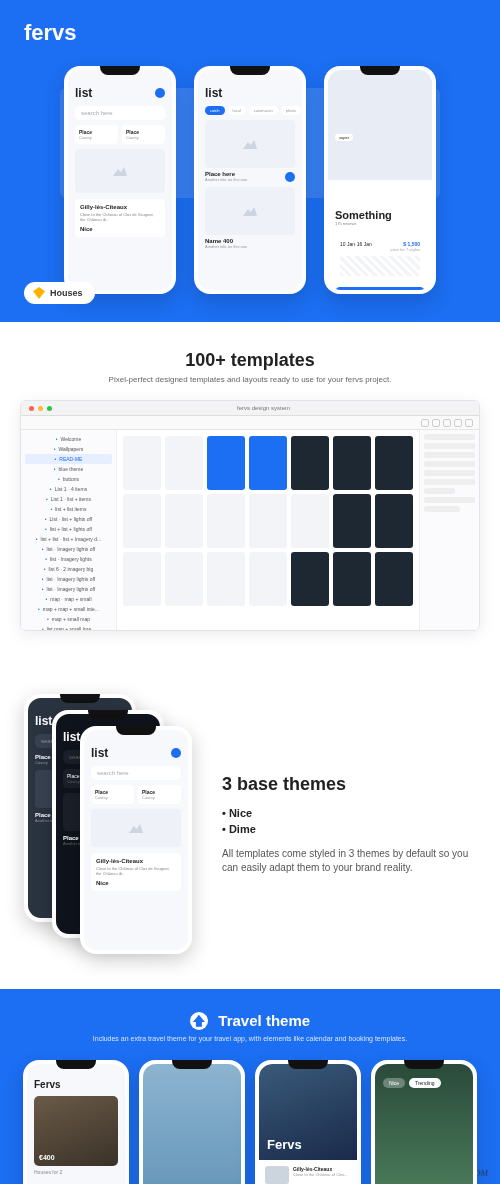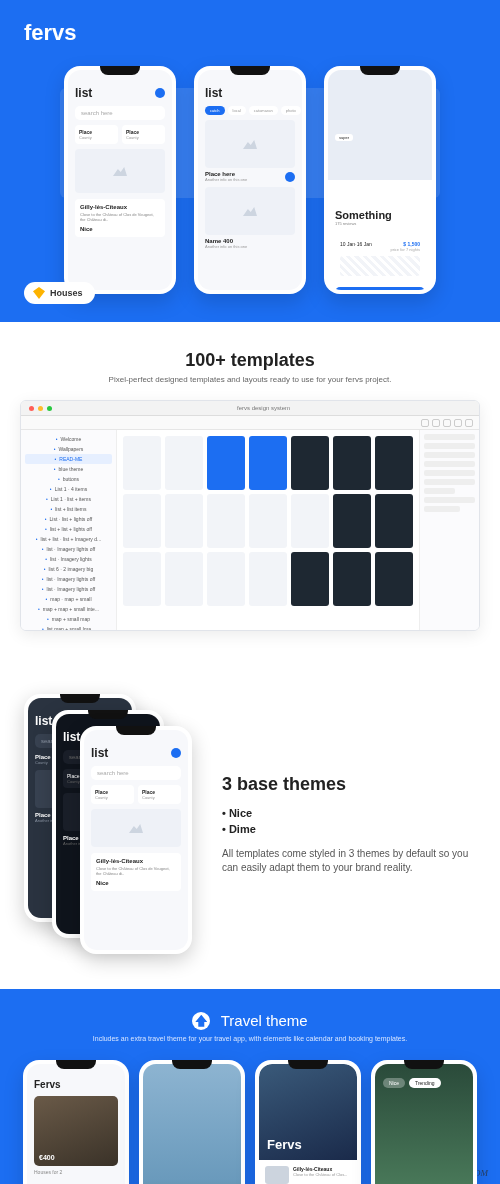--- a/index.html
+++ b/index.html
@@ -78,21 +78,21 @@
 .theme-text ul { list-style: none; margin: 12px 0; font-size: 11px; }
 .theme-text li::before { content: '• '; font-weight: 700; }
 .theme-text li { margin: 4px 0; font-weight: 600; }
 .theme-text p { font-size: 10px; color: #555; line-height: 1.4; }
 
 
 .travel { background: #1c6ef2; padding: 22px 18px 0; }
 .travel-head { text-align: center; color: #fff; }
 .travel-head .icon { width: 18px; height: 18px; display: inline-block; background: #fff; border-radius: 50%; vertical-align: middle; margin-right: 6px; position: relative; }
 .travel-head .icon::after { content: ''; position: absolute; inset: 3px; background: #1c6ef2; clip-path: polygon(50% 0, 100% 60%, 75% 60%, 75% 100%, 25% 100%, 25% 60%, 0 60%); }
-.travel-head h3 { display: inline-block; font-size: 15px; font-weight: 400; vertical-align: middle; }
+.travel-head h3 { display: inline-block; font-size: 15px; font-weight: 700; vertical-align: middle; }
 .travel-head p { font-size: 7px; margin-top: 5px; color: #d7e5ff; }
 .travel-row { display: flex; gap: 10px; justify-content: center; margin-top: 18px; }
 .travel-row .phone { width: 106px; height: 218px; }
 .travel-row .screen { padding: 0; }
 .photo-bg { width: 100%; height: 100%; border-radius: 13px; position: relative; overflow: hidden; display: flex; flex-direction: column; justify-content: flex-end; padding: 8px; }
 .watermark { position: absolute; right: 12px; bottom: 6px; font-family: Georgia, serif; font-size: 9px; color: #2a2a2a; opacity: 0.7; font-style: italic; }
 .watermark .g { color: #cc7a00; }
 </style>
 </head>
 <body>

